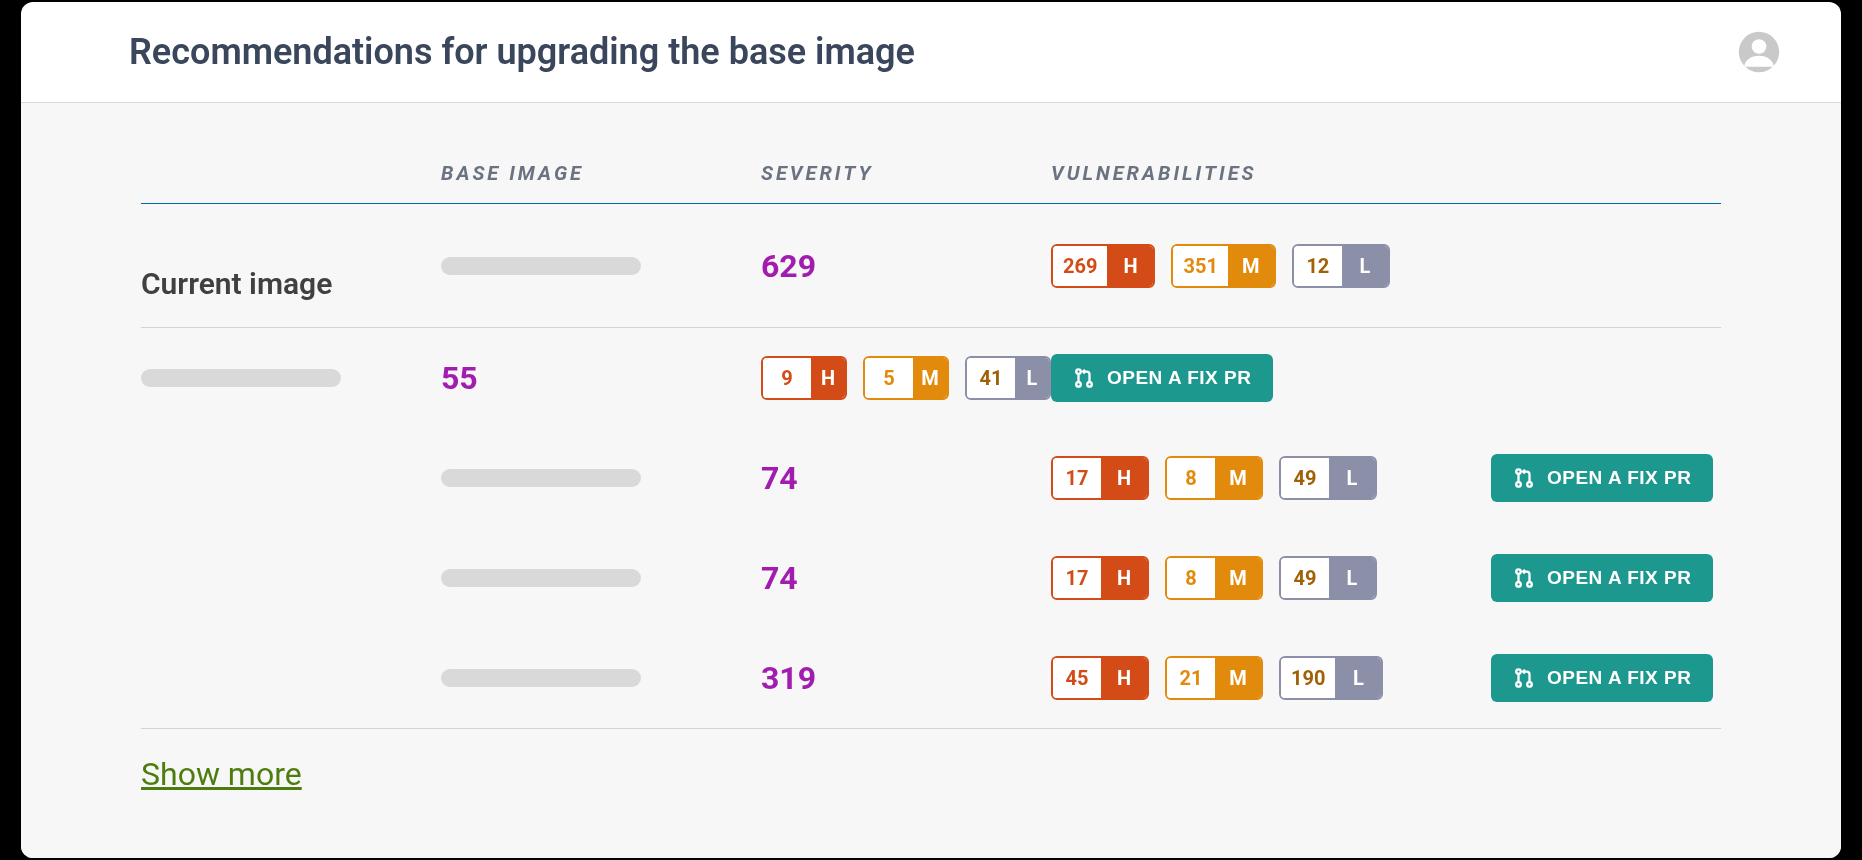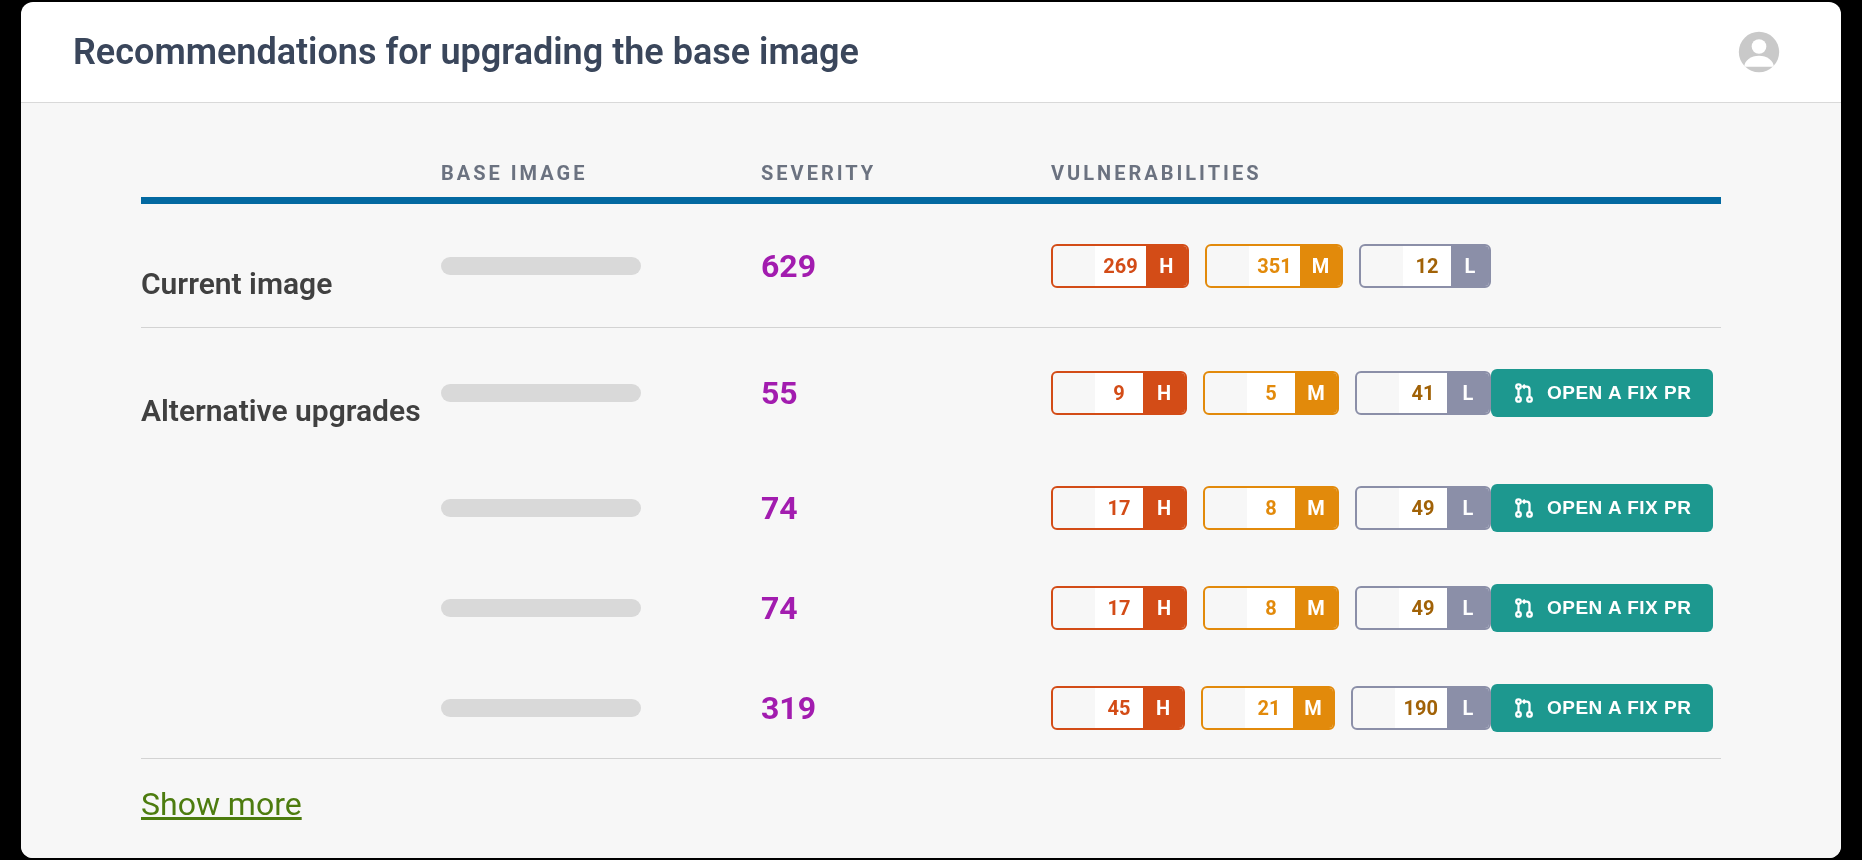--- a/index.html
+++ b/index.html
@@ -18,21 +18,21 @@
     width: 1820px;
     height: 856px;
     overflow: hidden;
     display: flex;
     flex-direction: column;
   }
   .header {
     display: flex;
     align-items: center;
     justify-content: space-between;
-    padding: 28px 60px 28px 52px;
+    padding: 28px 60px 28px 108px;
     border-bottom: 1px solid #d9d9d9;
   }
   .header h1 {
     font-size: 36px;
     font-weight: 600;
     color: #3a465b;
   }
   .avatar-icon {
     width: 44px;
     height: 44px;
@@ -43,22 +43,23 @@
     flex: 1;
     padding: 26px 120px 0 120px;
   }
   .table {
     width: 100%;
   }
   .thead-row {
     display: grid;
     grid-template-columns: 300px 320px 290px 440px 230px;
     align-items: center;
-    padding: 32px 0 12px 0;
-    border-bottom: 7px solid #0369a1;
+    padding: 32px 0 18px 0;
+    border-bottom: 1px solid #0369a1;
+    font-style: italic;
   }
   .th {
     font-size: 20px;
     font-weight: 700;
     letter-spacing: 3px;
     color: #6b7280;
     text-transform: uppercase;
   }
   .row {
     display: grid;
@@ -102,21 +103,20 @@
     overflow: hidden;
     height: 44px;
     font-weight: 700;
     font-size: 20px;
   }
   .sev-pill .count {
     background: #fff;
     display: flex; align-items: center; justify-content: center;
     min-width: 48px;
     padding: 0 10px;
-    margin-left: 42px;
   }
   .sev-pill .letter {
     display: flex; align-items: center; justify-content: center;
     width: 46px;
     color: #fff;
   }
   .sev-h { border-color: #d34c17; }
   .sev-h .count { color: #d34c17; }
   .sev-h .letter { background: #d34c17; }
   .sev-m { border-color: #e28a0b; }
@@ -200,21 +200,20 @@
             <span class="letter">L</span>
           </div>
         </div>
         <div></div>
       </div>
 
       
       <div class="altgroup">
 
         <div class="row">
-          <div class="rowgroup-label multi">Alternative upgrades</div>
           <div>
               <div class="skeleton"></div>
             </div>
           <div class="vuln">55</div>
           <div class="sev-group">
             <div class="sev-pill sev-h">
               <span class="count">9</span>
               <span class="letter">H</span>
             </div>
             <div class="sev-pill sev-m">

